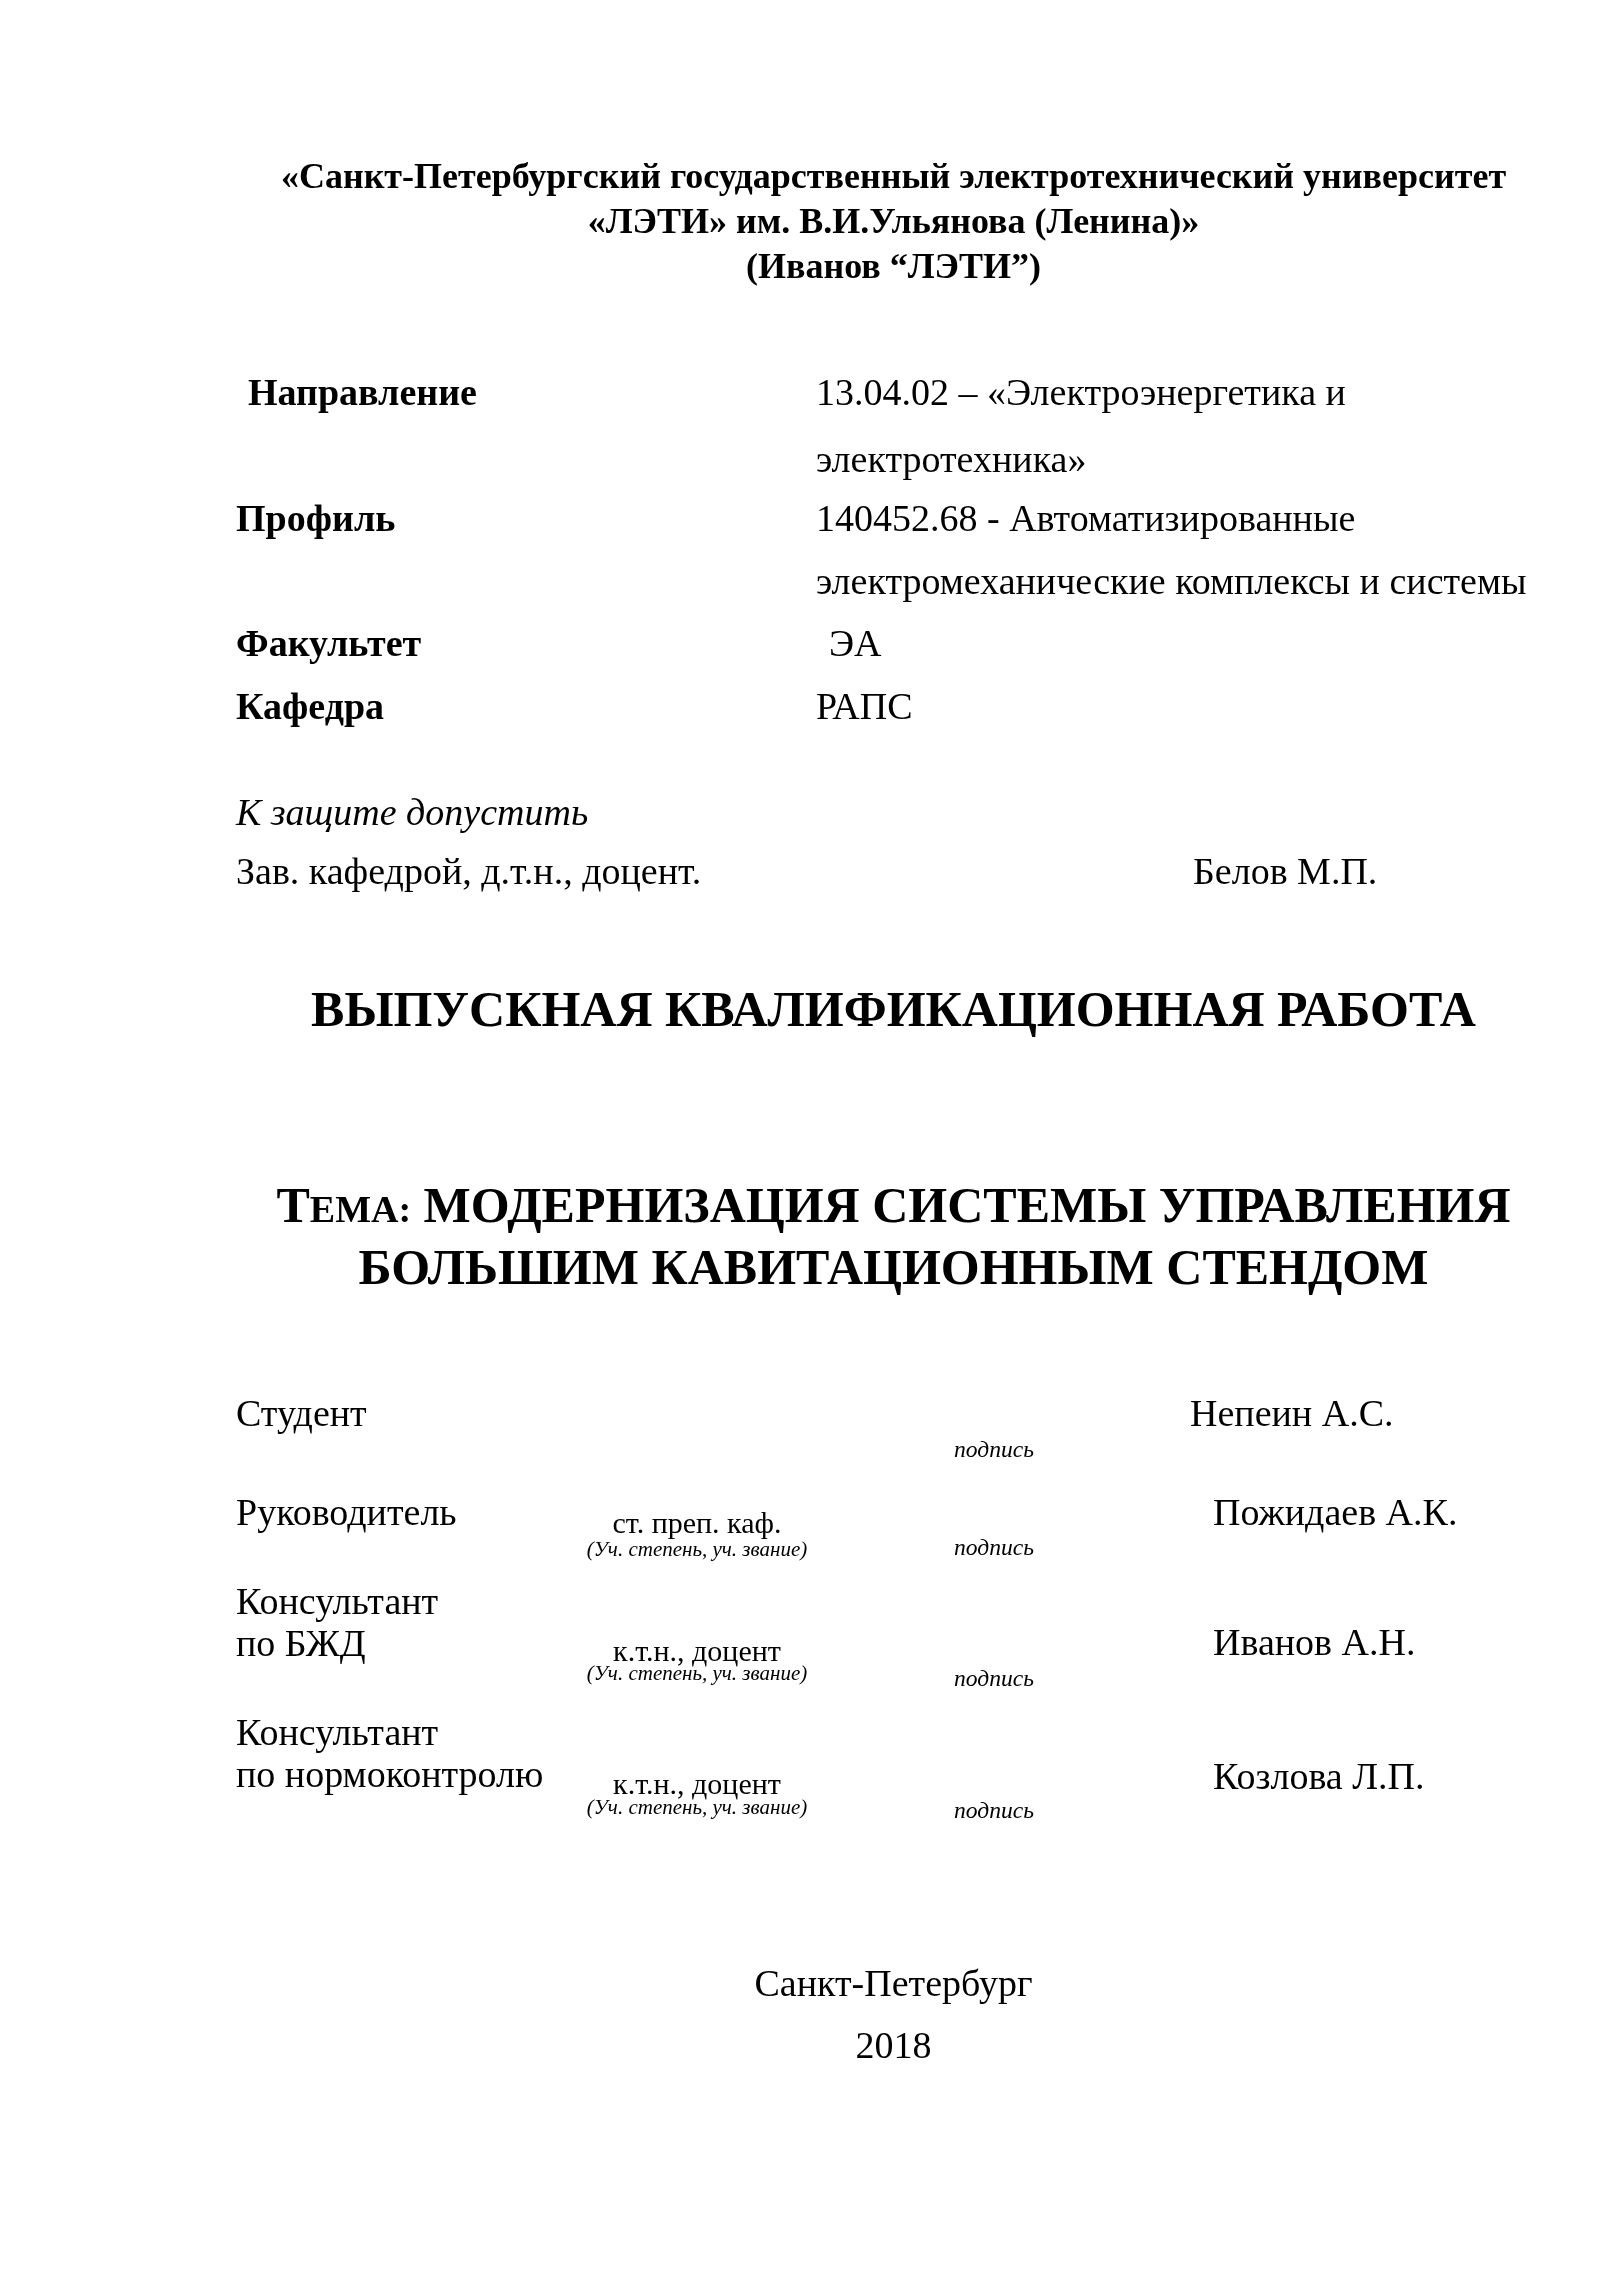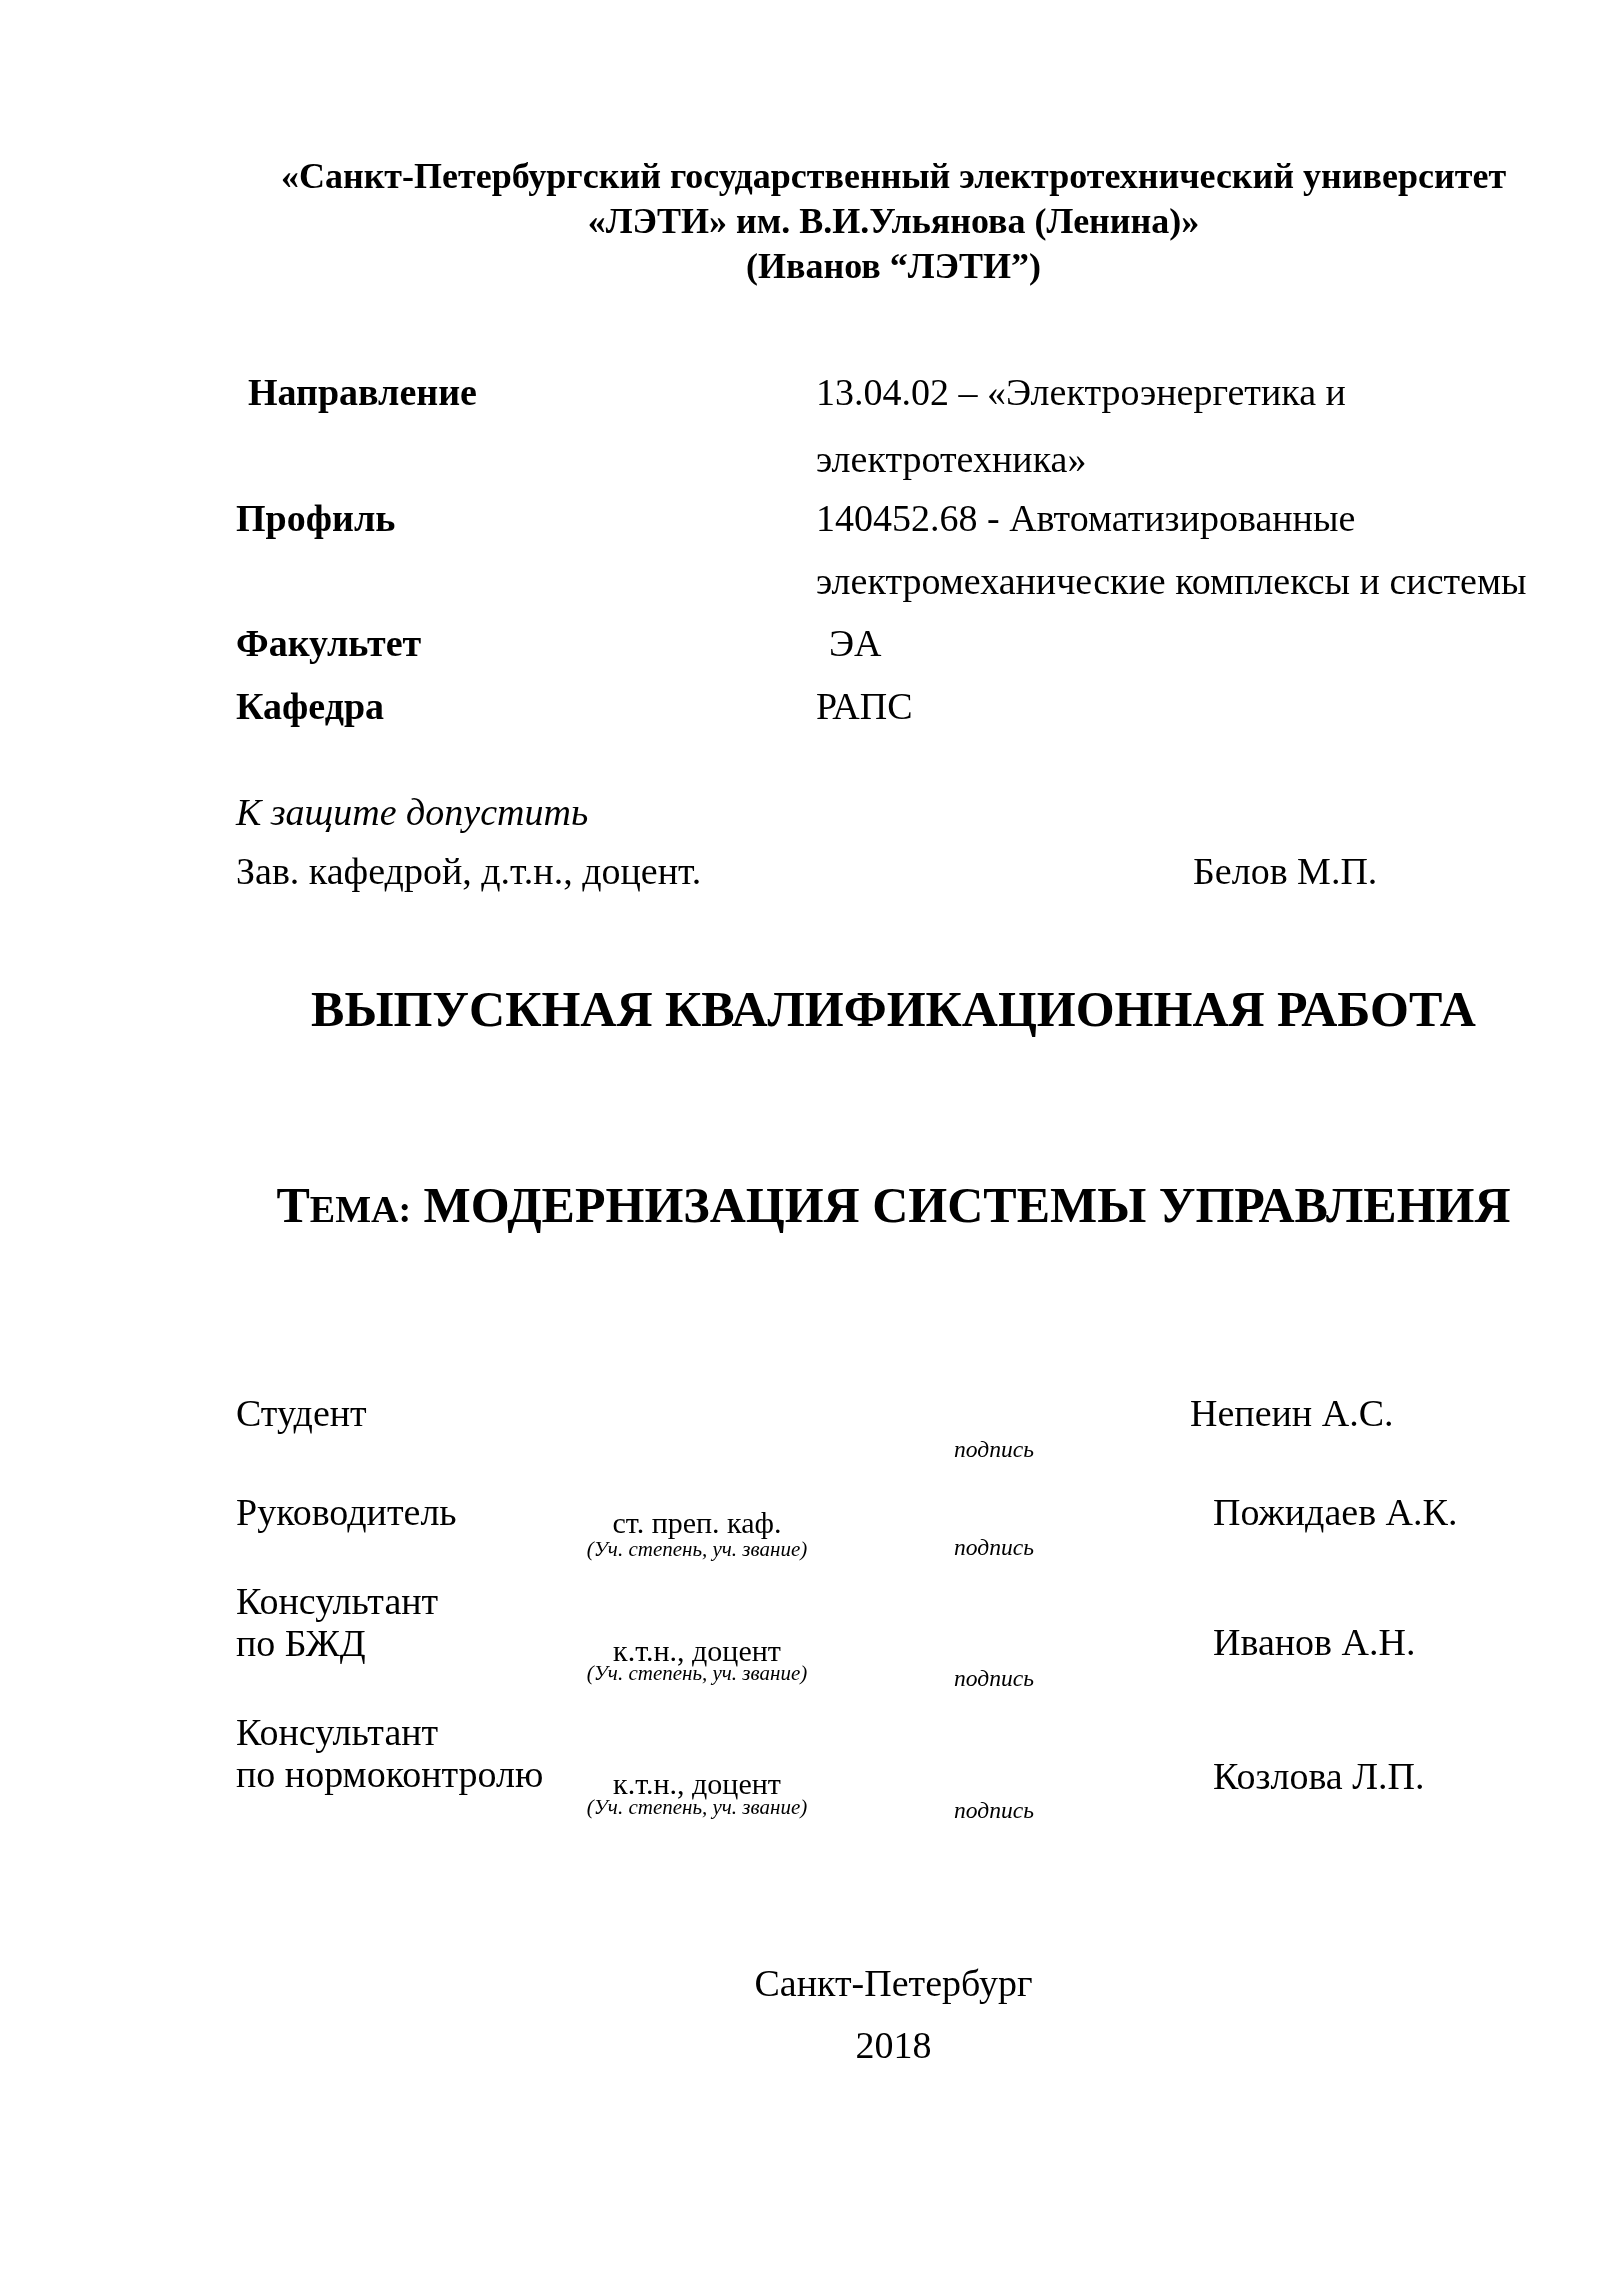--- a/index.html
+++ b/index.html
@@ -56,20 +56,21 @@
   <div class="abs i f48" style="top:788px;left:236px;">К защите допустить</div>
   <div class="abs f48" style="top:847px;left:236px;">Зав. кафедрой, д.т.н., доцент.</div>
   <div class="abs f48" style="top:847px;left:1193px;">Белов М.П.</div>
 
   <div class="abs c b f64 title-block" style="top:968px;">
     <div>ВЫПУСКНАЯ КВАЛИФИКАЦИОННАЯ РАБОТА</div>
   </div>
 
   <div class="abs c b f64 theme-block" style="top:1176px;">
     <div><span>Т</span><span class="theme-small">ЕМА:</span> <span>МОДЕРНИЗАЦИЯ СИСТЕМЫ УПРАВЛЕНИЯ</span></div>
+    <div>БОЛЬШИМ КАВИТАЦИОННЫМ СТЕНДОМ</div>
   </div>
 
   <div class="abs f48" style="top:1389px;left:236px;">Студент</div>
   <div class="abs i f30" style="top:1434px;left:954px;">подпись</div>
   <div class="abs f48" style="top:1389px;left:1190px;">Непеин А.С.</div>
 
   <div class="abs f48" style="top:1488px;left:236px;">Руководитель</div>
   <div class="abs f38 degcol" style="top:1504px;">ст. преп. каф.</div>
   <div class="abs i f27 degcol" style="top:1536px;">(Уч. степень, уч. звание)</div>
   <div class="abs i f30" style="top:1532px;left:954px;">подпись</div>

